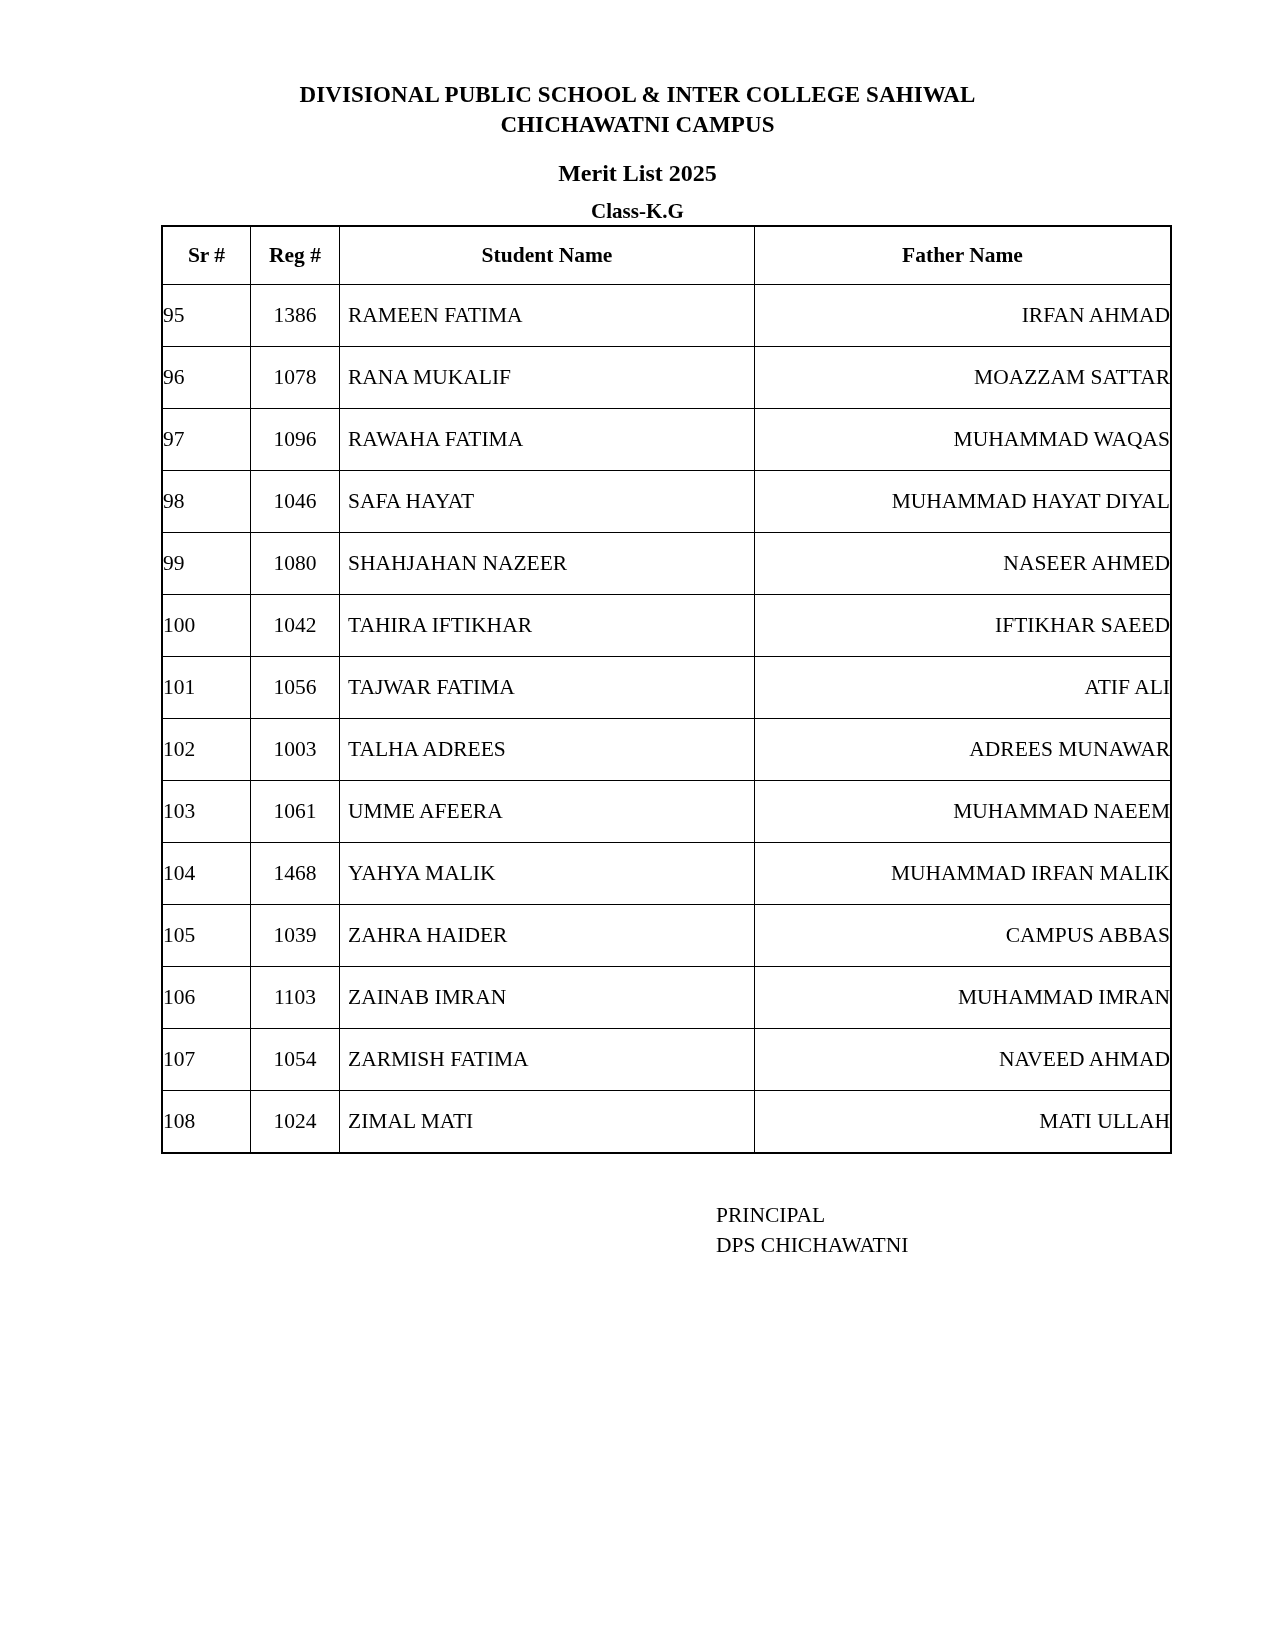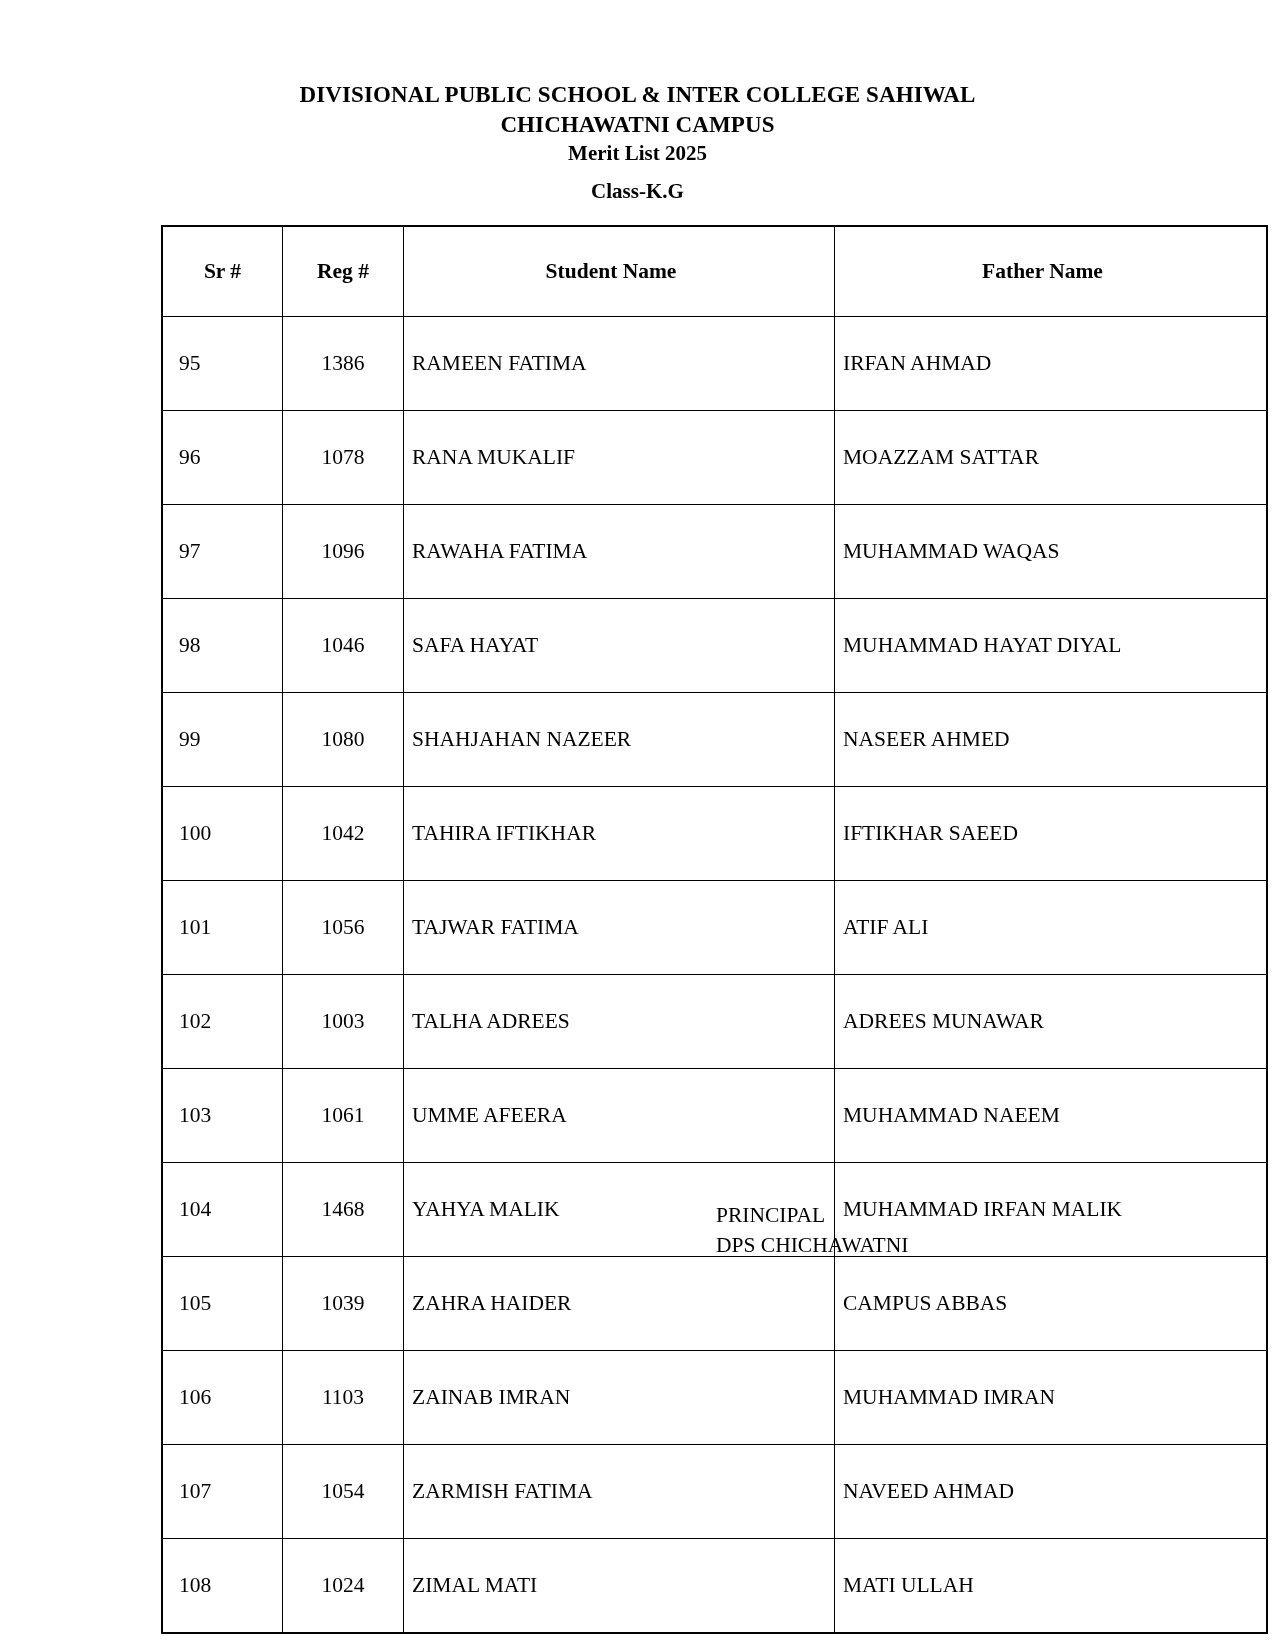--- a/index.html
+++ b/index.html
@@ -35,23 +35,24 @@
   }
   .school-name,
   .campus-name {
     font-size: 23px;
     font-weight: bold;
     line-height: 30px;
     letter-spacing: 0.1px;
     white-space: nowrap;
   }
   .merit-title {
-    font-size: 21px;
+    font-size: 24px;
     font-weight: bold;
     line-height: 26px;
+    margin-top: 20px;
   }
   .class-title {
     font-size: 21px;
     font-weight: bold;
     line-height: 26px;
     margin-top: 12px;
   }
 
   
   .merit-table-wrap {
@@ -65,35 +66,35 @@
     width: 1004px;
     table-layout: fixed;
     border: 2.5px solid #000;
   }
   table.merit-table th,
   table.merit-table td {
     border: 1.3px solid #000;
     font-size: 21.5px;
     font-weight: normal;
     vertical-align: middle;
-    padding: 16px;
+    padding: 0;
   }
   table.merit-table thead th {
     height: 57px;
     font-weight: bold;
     text-align: center;
     font-size: 21.5px;
   }
   table.merit-table tbody td {
     height: 61px;
   }
   .col-sr    { width: 87px;  text-align: left; }
   .col-reg   { width: 88px;  text-align: center; }
   .col-name  { width: 414px; text-align: left; padding-left: 8px !important; margin-top: 32px; }
-  .col-father{ width: 415px; text-align: left; padding-left: 8px !important; }
+  .col-father{ width: 415px; text-align: right; padding-left: 8px !important; }
 
   thead .col-name,
   thead .col-father { text-align: center; padding-left: 0 !important; }
 
   
   .signature-block {
     position: absolute;
     left: 716px;
     top: 1200px;
     font-size: 21.5px;

